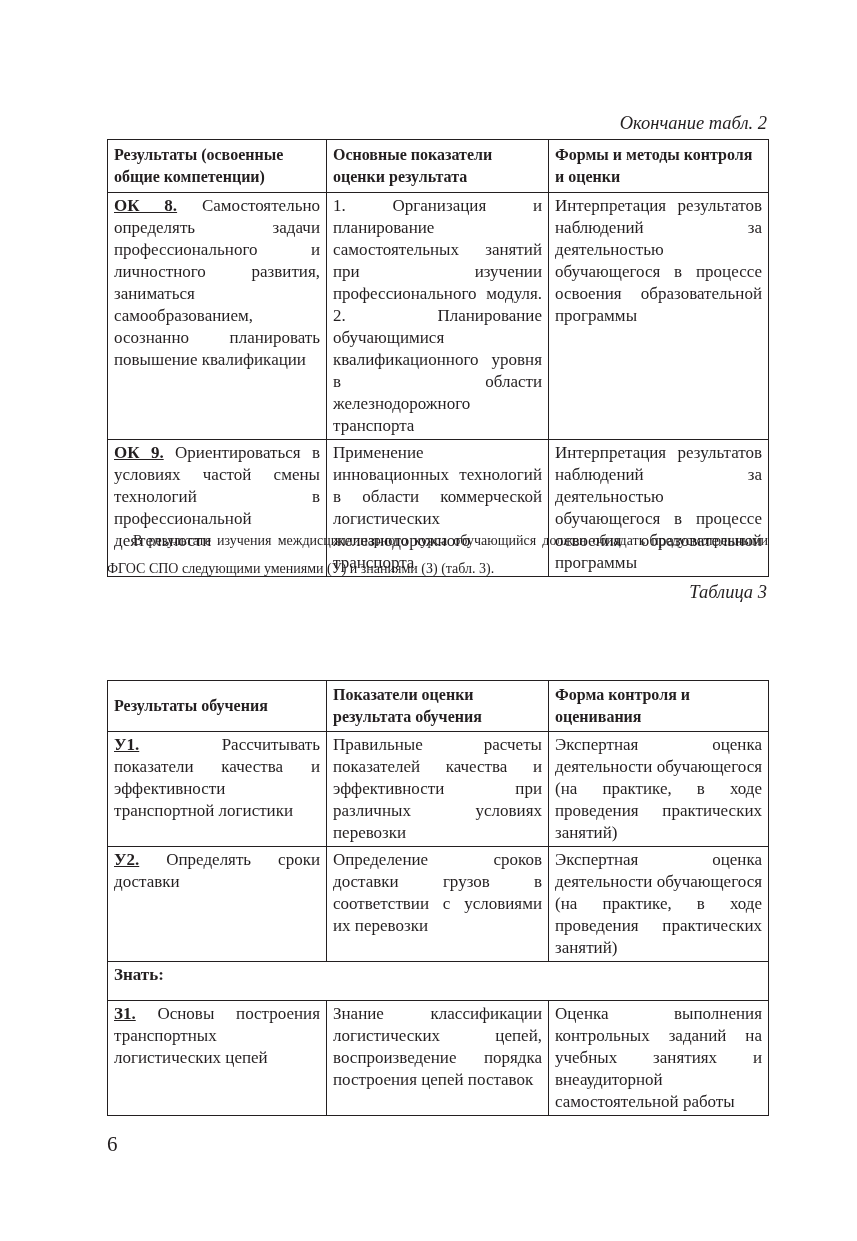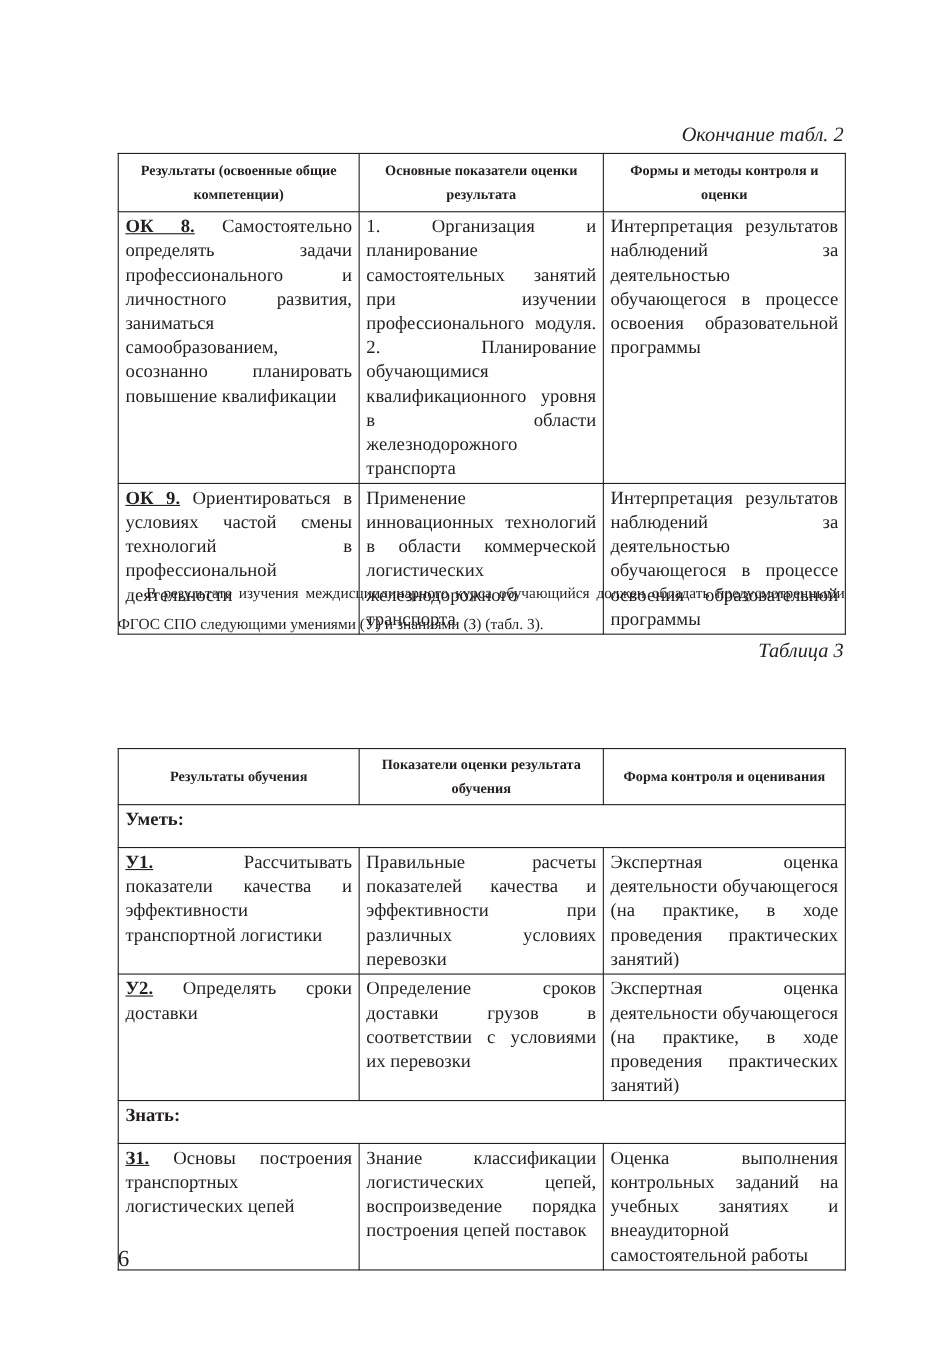--- a/index.html
+++ b/index.html
@@ -18,22 +18,22 @@
   table.doc {
     position: absolute; left: 107px; width: 661px;
     border-collapse: collapse; table-layout: fixed;
     font-size: 17px; line-height: 22px;
   }
   table.doc td, table.doc th {
     border: 1.5px solid #231f20; vertical-align: top;
     padding: 2px 6px 2px 6px;
   }
   table.doc th {
-    font-weight: bold; text-align: center; vertical-align: middle;
-    font-size: 13px; line-height: 22px; padding: 3px 6px;
+    font-weight: bold; text-align: left; vertical-align: middle;
+    font-size: 16px; line-height: 22px; padding: 3px 6px;
   }
   table.doc td { text-align: justify; text-align-last: left; }
   .code { font-weight: bold; text-decoration: underline; }
 
   #table2-cont { top: 139px; }
   #table2-cont col.c1 { width: 219px; }
   #table2-cont col.c2 { width: 222px; }
   #table2-cont col.c3 { width: 220px; }
   #t2-head { height: 53px; }
   #t2-row-ok8 td { height: 196px; }
@@ -107,23 +107,20 @@
         <col class="c1">
         <col class="c2">
         <col class="c3">
       </colgroup>
     <tbody>
         <tr id="t3-head">
       <th>Результаты обучения</th>
       <th>Показатели оценки результата обучения</th>
       <th>Форма контроля и оценивания</th>
     </tr>
-    <tr class="section-row">
-      <td colspan="3">Уметь:</td>
-    </tr>
     <tr id="t3-row-u1">
       <td><span class="code">У1.</span> <span>Рассчитывать показатели качества и эффективности транспортной логистики</span></td>
       <td>Правильные расчеты показателей качества и эффективности при различных условиях перевозки</td>
       <td>Экспертная оценка деятельности обучающегося (на практике, в ходе проведения практических занятий)</td>
     </tr>
     <tr id="t3-row-u2">
       <td><span class="code">У2.</span> <span>Определять сроки доставки</span></td>
       <td>Определение сроков доставки грузов в соответствии с условиями их перевозки</td>
       <td>Экспертная оценка деятельности обучающегося (на практике, в ходе проведения практических занятий)</td>
     </tr>

